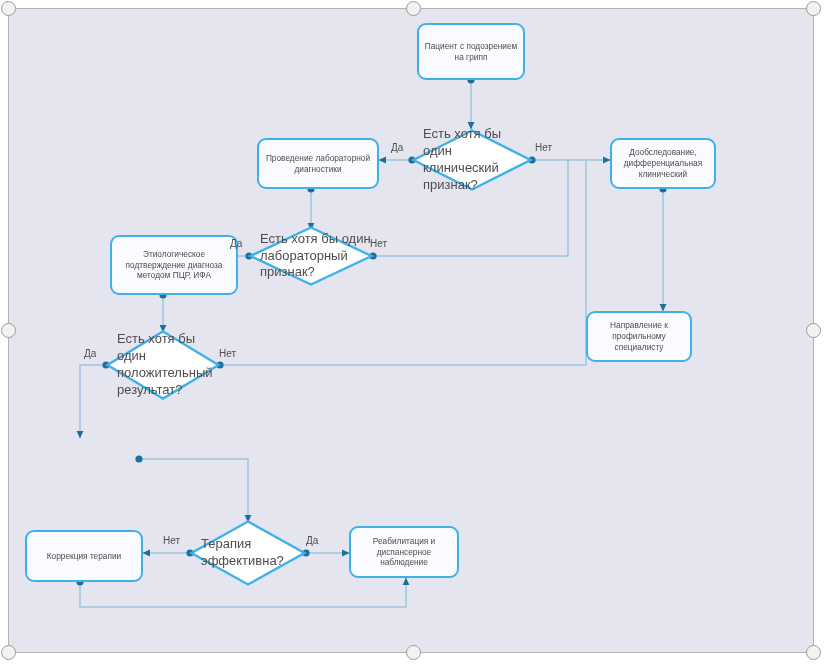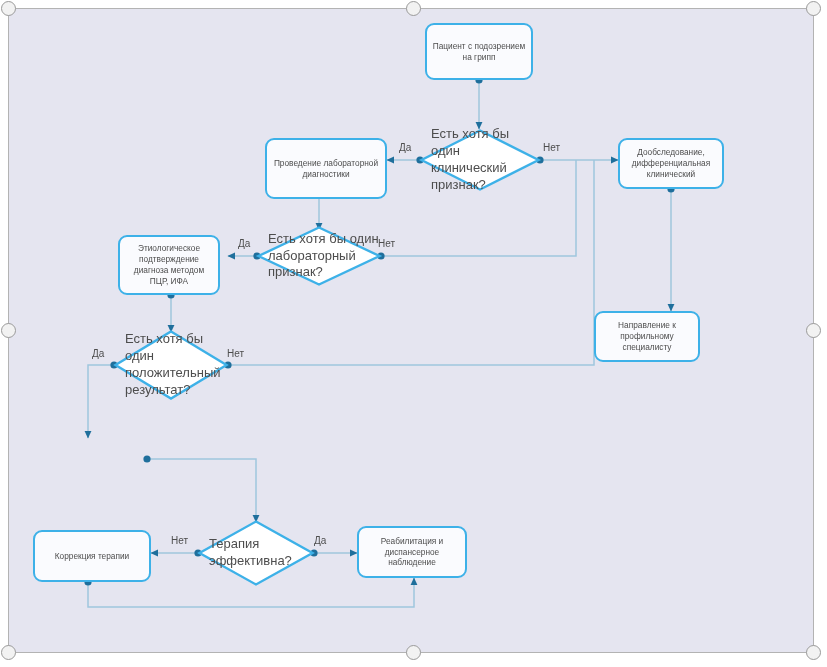--- a/index.html
+++ b/index.html
@@ -19,21 +19,21 @@
     border:1px solid #b3b3b3;
     background:#e5e5f0;
     box-sizing:border-box;
   }
   .handle{
     position:absolute;width:15px;height:15px;border-radius:50%;
     background:#f2f2f2;border:1.6px solid #9a9a9a;
     box-sizing:border-box;z-index:60;
   }
 
-  #diagram{position:absolute;left:8px;top:8px;width:806px;height:645px;margin-left:8px;}
+  #diagram{position:absolute;left:8px;top:8px;width:806px;height:645px;}
   svg.edges{position:absolute;left:0;top:0;width:806px;height:645px;overflow:visible;}
 
   .node{position:absolute;box-sizing:border-box;z-index:20;}
 
   .box{
     background:#fafbfe;
     border:2.2px solid #3db1e8;
     border-radius:9px;
     display:flex;align-items:center;justify-content:center;
     text-align:center;
@@ -126,36 +126,36 @@
       <span>Пациент с подозрением на грипп</span>
     </div>
 
     <div class="node diamond" style="left:404px;top:121px;width:120px;height:62px;">
       <svg width="120" height="62" viewBox="0 0 120 62">
         <polygon points="60,1.5 118.5,31 60,60.5 1.5,31" fill="#ffffff" stroke="#3db1e8" stroke-width="2.4"></polygon>
       </svg>
       <span class="dlabel">Есть хотя бы один клинический признак?</span>
     </div>
 
-    <div class="node box" style="left:249px;top:130px;width:122px;height:61px;">
+    <div class="node box" style="left:249px;top:130px;width:122px;height:51px;">
       <span>Проведение лабораторной диагностики</span>
     </div>
 
     <div class="node box" style="left:602px;top:130px;width:106px;height:51px;">
       <span>Дообследование, дифференциальная клинический</span>
     </div>
 
     <div class="node diamond" style="left:241px;top:218px;width:124px;height:60px;">
       <svg width="124" height="60" viewBox="0 0 124 60">
         <polygon points="62,1.5 122.5,30 62,58.5 1.5,30" fill="#ffffff" stroke="#3db1e8" stroke-width="2.4"></polygon>
       </svg>
       <span class="dlabel">Есть хотя бы один лабораторный признак?</span>
     </div>
 
-    <div class="node box" style="left:102px;top:227px;width:102px;height:60px;">
+    <div class="node box" style="left:102px;top:227px;width:128px;height:60px;">
       <span>Этиологическое подтверждение диагноза методом ПЦР, ИФА</span>
     </div>
 
     <div class="node box" style="left:578px;top:303px;width:106px;height:51px;">
       <span>Направление к профильному специалисту</span>
     </div>
 
     <div class="node diamond" style="left:98px;top:322px;width:114px;height:70px;">
       <svg width="114" height="70" viewBox="0 0 114 70">
         <polygon points="57,1.5 112.5,35 57,68.5 1.5,35" fill="#ffffff" stroke="#3db1e8" stroke-width="2.4"></polygon>

